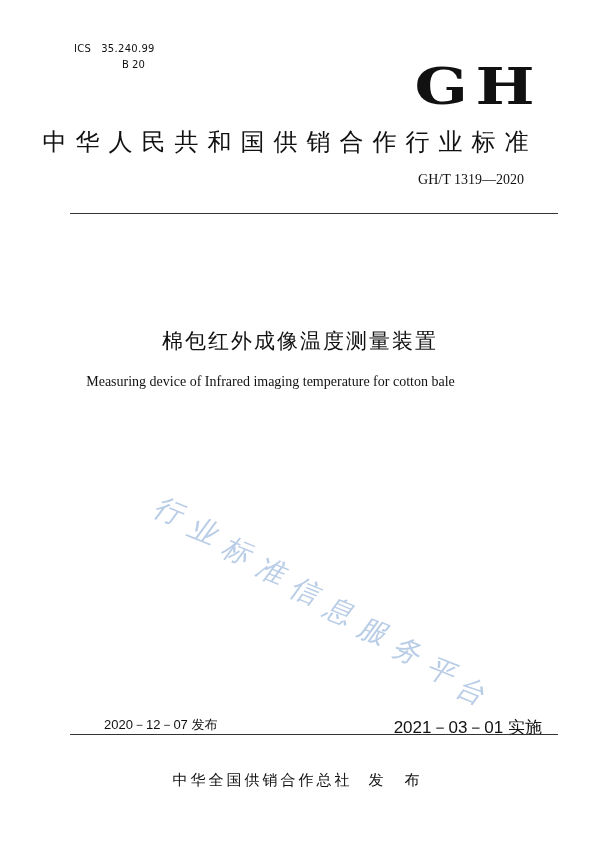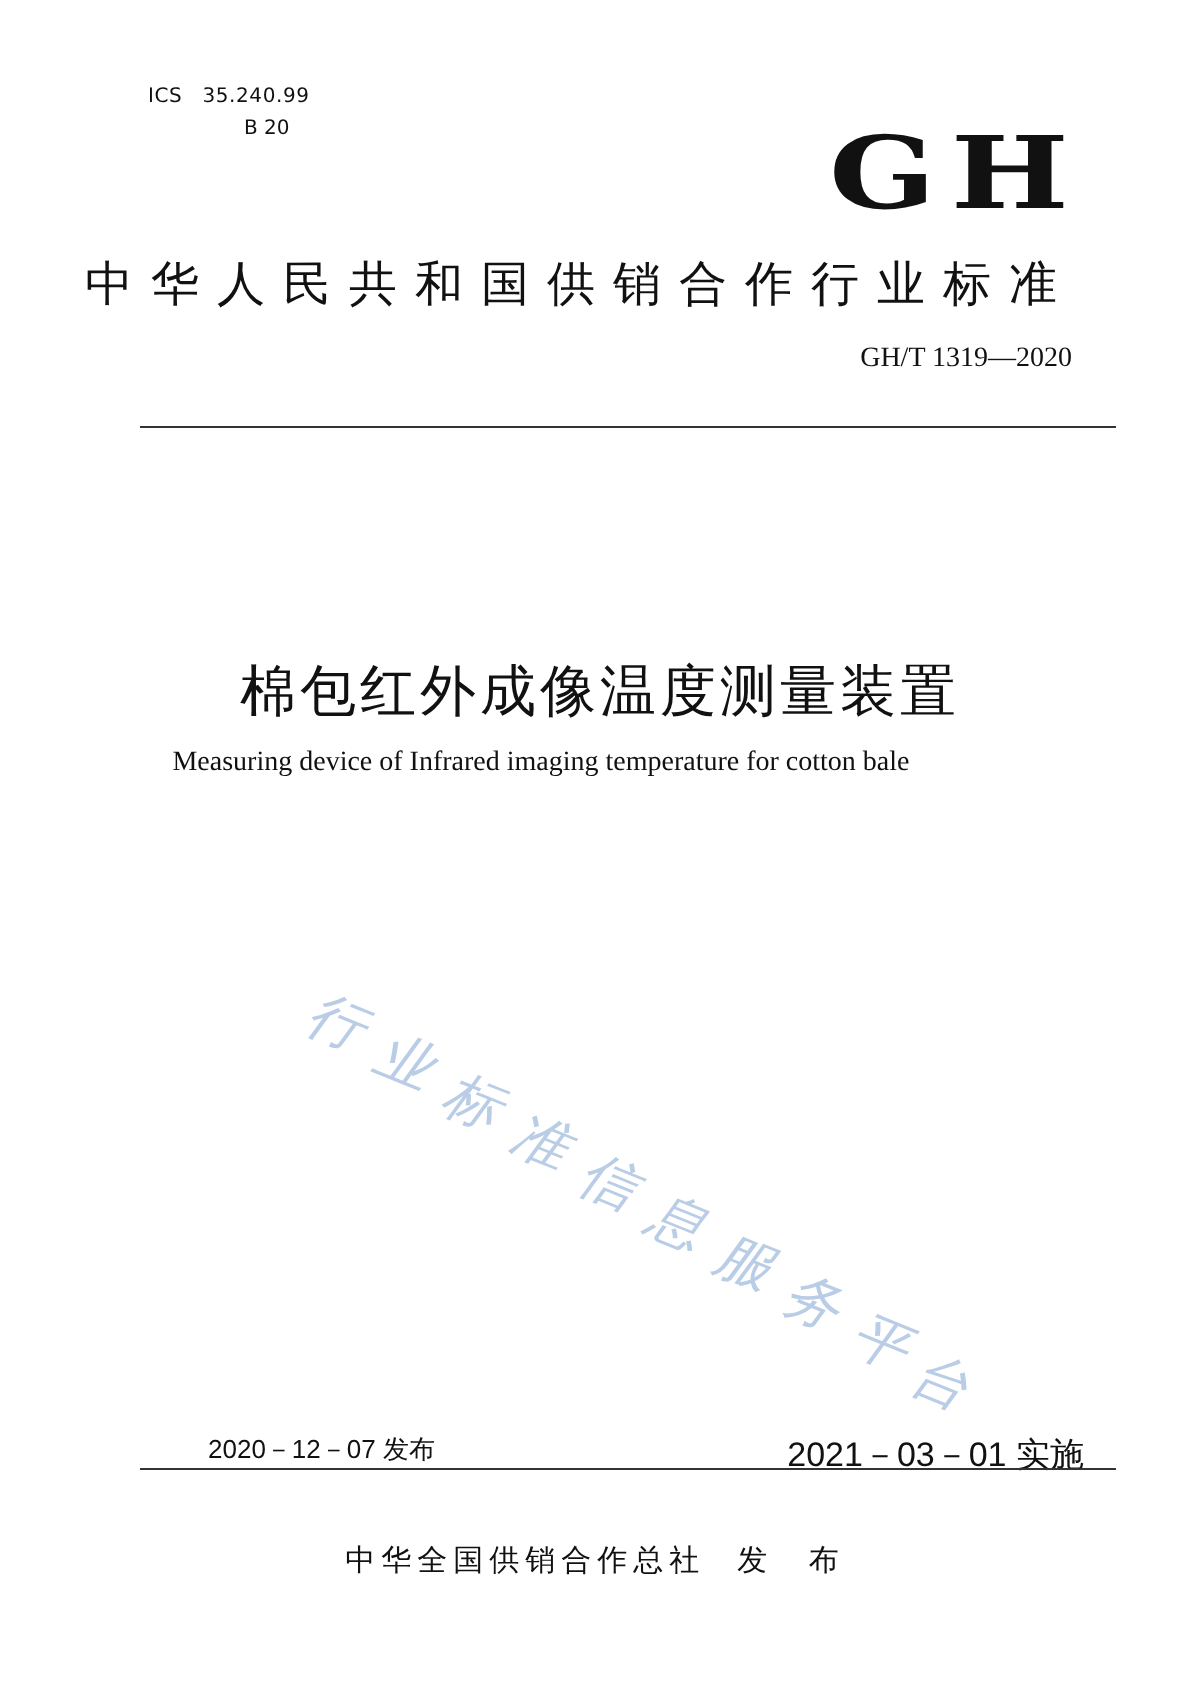--- a/index.html
+++ b/index.html
@@ -6,23 +6,23 @@
   body { width: 600px; height: 849px; position: relative; overflow: hidden;
          font-family: "DejaVu Sans", sans-serif; color: #111; }
   .abs { position: absolute; }
   .ics { left: 74px; top: 43px; font-size: 10px; letter-spacing: 0.3px; font-family: "DejaVu Sans", sans-serif; }
   .ics .lbl { margin-right: 10px; }
   .cls { left: 74px; top: 59px; font-size: 10px; font-family: "DejaVu Sans", sans-serif; margin-left: 48px; }
   .logo { right: 58px; top: 62px; font-family: "DejaVu Serif", serif; font-weight: bold;
           font-size: 50px; letter-spacing: 6px; line-height: 1; transform: scaleX(1.25); transform-origin: right top; }
   .std-title { left: 0; width: 580px; top: 126px; text-align: center; font-size: 24px; letter-spacing: 9px;
                font-family: Liberation Serif, serif; }
-  .std-no { right: 64px; top: 172px; font-family: "Liberation Serif", serif; font-size: 14px; }
+  .std-no { right: 76px; top: 172px; font-family: "Liberation Serif", serif; font-size: 14px; }
   .hline { left: 70px; width: 488px; top: 213px; height: 0; border-top: 1.5px solid #333; }
-  .cn-title { left: 0; width: 600px; top: 327px; text-align: center; font-size: 28px; letter-spacing: 2px;
+  .cn-title { left: 0; width: 600px; top: 327px; text-align: center; font-size: 21px; letter-spacing: 2px;
               font-family: "DejaVu Sans", sans-serif; }
   .en-title { left: 0; width: 541px; top: 374px; text-align: center; font-size: 14px;
               font-family: "Liberation Serif", serif; }
   .watermark { left: 150px; top: 480px; width: 330px; height: 230px; }
   .watermark span { position: absolute; font-size: 28px; color: #b9cde6; font-family: "DejaVu Serif", serif; font-style: italic; }
   .issue { left: 73px; top: 716px; font-size: 13px; font-family: "Liberation Sans", sans-serif; margin-left: 31px; }
   .impl { right: 58px; top: 716px; font-size: 17px; font-family: "Liberation Sans", sans-serif; }
   .bline { left: 70px; width: 488px; top: 734px; border-top: 1px solid #333; }
   .publisher { left: 0; width: 600px; top: 771px; text-align: center; font-size: 15px; letter-spacing: 3px;
                font-family: "DejaVu Sans", sans-serif; }

